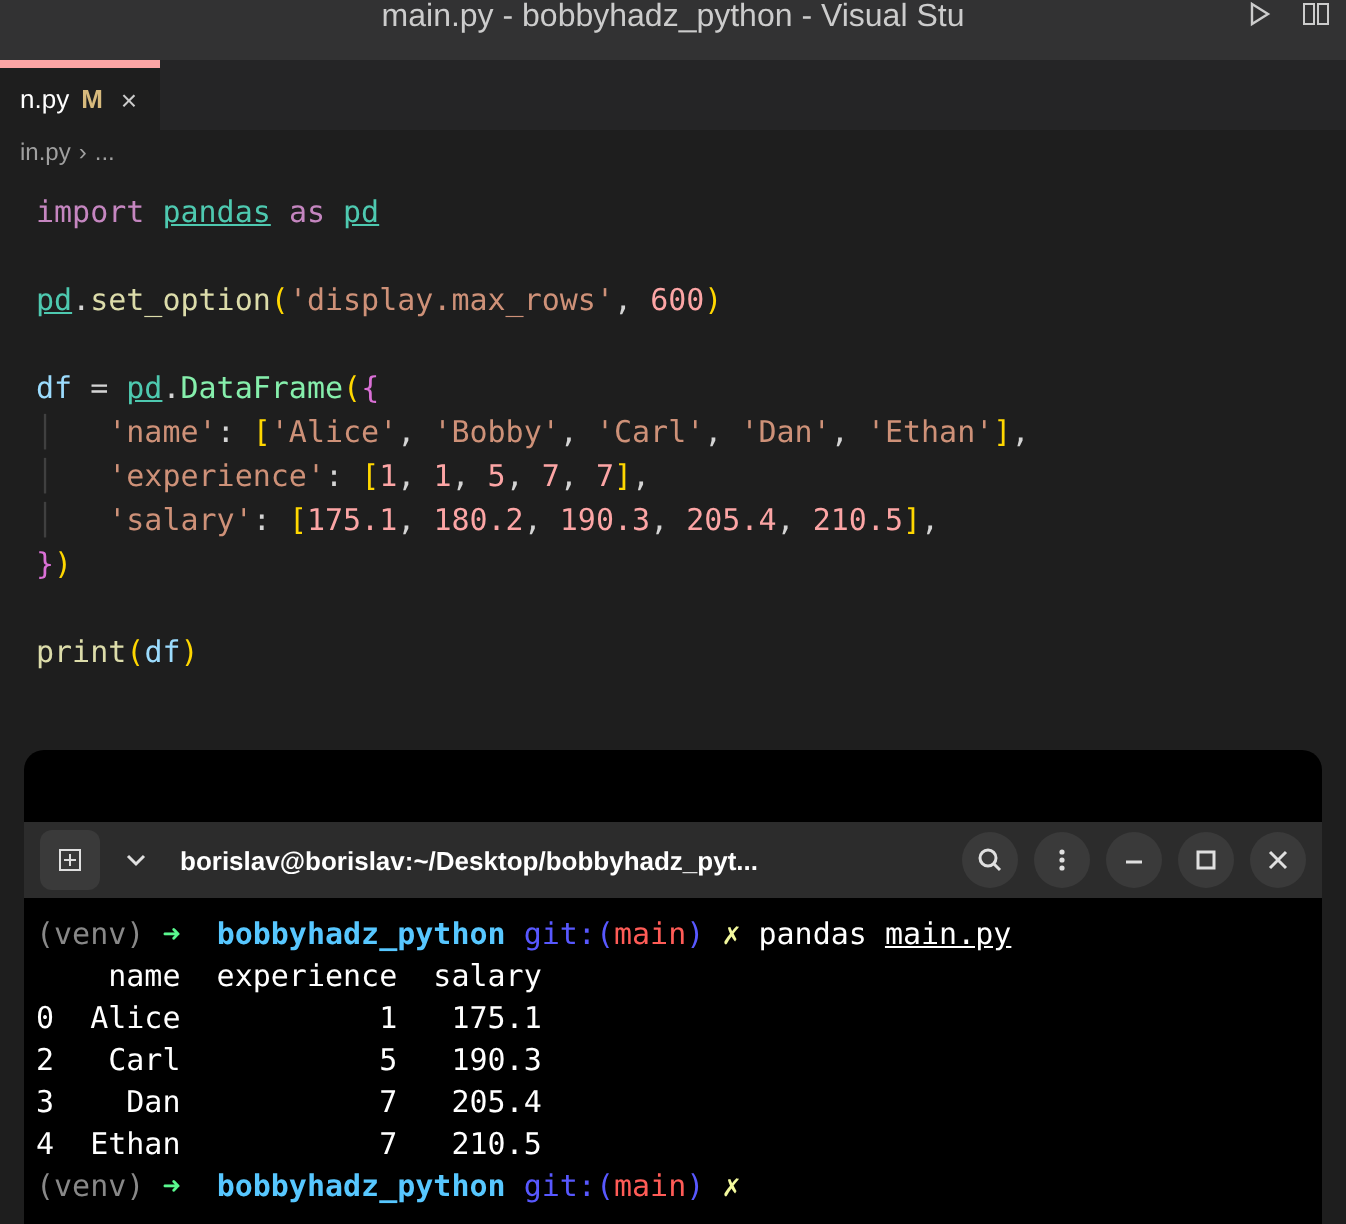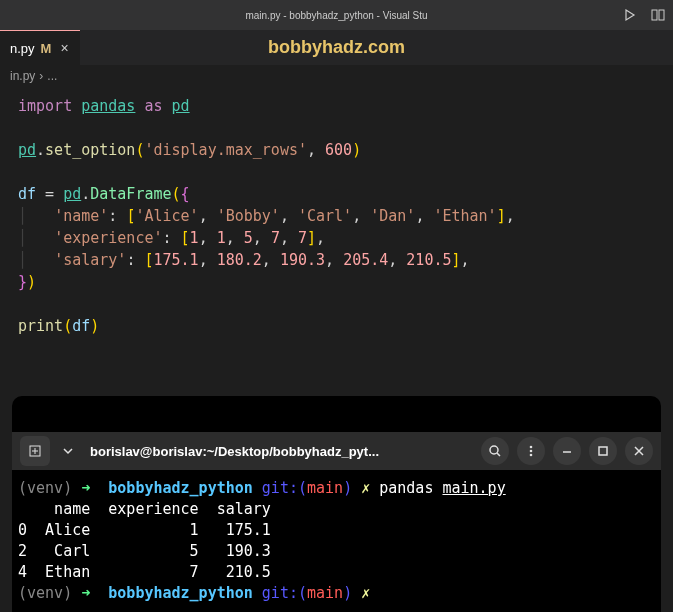--- a/index.html
+++ b/index.html
@@ -10,24 +10,23 @@
   font-family: 'Consolas', 'Monaco', monospace;
   font-size: 14px;
   color: #d4d4d4;
   overflow: hidden;
   position: relative;
 }
 .titlebar {
   height: 30px;
   background: #323233;
   display: flex;
-  align-items: center;
   justify-content: center;
   color: #cccccc;
-  font-size: 10px;
+  font-size: 16px;
   font-family: -apple-system, 'Segoe UI', sans-serif;
   position: relative;
 }
 .titlebar-actions {
   position: absolute;
   right: 8px;
   display: flex;
   gap: 14px;
   align-items: center;
 }
@@ -37,21 +36,21 @@
   background: #252526;
   display: flex;
   align-items: stretch;
   position: relative;
 }
 .tab {
   display: flex;
   align-items: center;
   padding: 0 8px 0 10px;
   background: #1e1e1e;
-  border-top: 1px solid #fca5a5;
+  border-top: 4px solid #fca5a5;
   gap: 6px;
   font-family: -apple-system, 'Segoe UI', sans-serif;
   font-size: 13px;
 }
 .tab-name { color: #ffffff; }
 .tab-modified { color: #d7ba7d; font-weight: bold; }
 .tab-close { color: #cccccc; font-size: 14px; padding: 0 3px; }
 .header-brand {
   position: absolute;
   left: 50%;
@@ -161,21 +160,20 @@
     </span>
   </div>
 </div>
 
 <div class="tab-bar">
   <div class="tab">
     <span class="tab-name">n.py</span>
     <span class="tab-modified">M</span>
     <span class="tab-close">×</span>
   </div>
-  <div class="header-brand">bobbyhadz.com</div>
 </div>
 
 <div class="breadcrumb">
   <span>in.py</span>
   <span>›</span>
   <span>...</span>
 </div>
 
 <div class="editor">
   <div class="line"><span class="kw">import</span> <span class="mod">pandas</span> <span class="kw">as</span> <span class="alias">pd</span></div>
@@ -233,16 +231,17 @@
       <svg width="14" height="14" viewBox="0 0 14 14">
           <path d="M3 3 L11 11 M11 3 L3 11" stroke="#e0e0e0" stroke-width="1.5"></path>
         </svg>
     </div>
   </div>
   <div class="terminal-body">
     <div class="tline"><span class="t-dim">(venv)</span> <span class="t-green">➜</span>  <span class="t-cyan">bobbyhadz_python</span> <span class="t-blue">git:(</span><span class="t-red">main</span><span class="t-blue">)</span> <span class="t-yellow">✗</span> <span class="t-white">pandas</span> <span class="t-white t-under">main.py</span></div>
     <div class="tline t-white">    name  experience  salary</div>
     <div class="tline t-white">0  Alice           1   175.1</div>
     <div class="tline t-white">2   Carl           5   190.3</div>
+    <div class="tline t-white">3    Dan           7   205.4</div>
     <div class="tline t-white">4  Ethan           7   210.5</div>
     <div class="tline"><span class="t-dim">(venv)</span> <span class="t-green">➜</span>  <span class="t-cyan">bobbyhadz_python</span> <span class="t-blue">git:(</span><span class="t-red">main</span><span class="t-blue">)</span> <span class="t-yellow">✗</span></div>
   </div>
 </div>
 
 </body></html>

